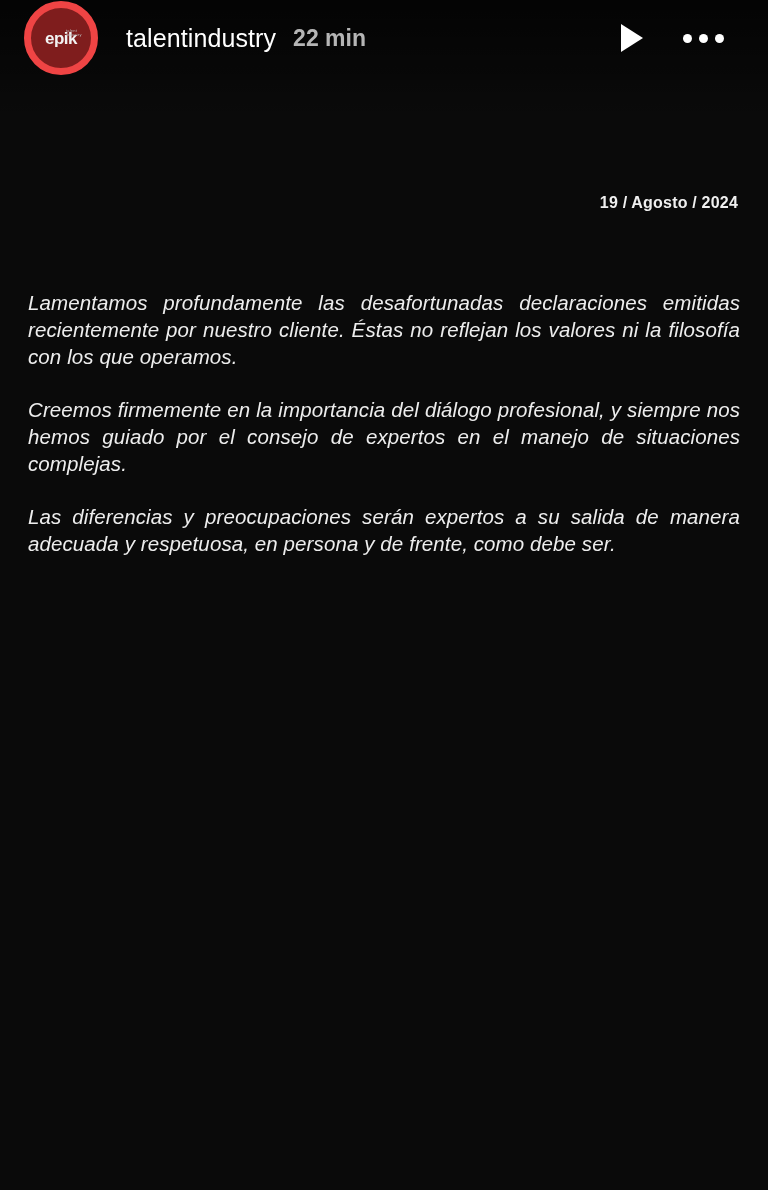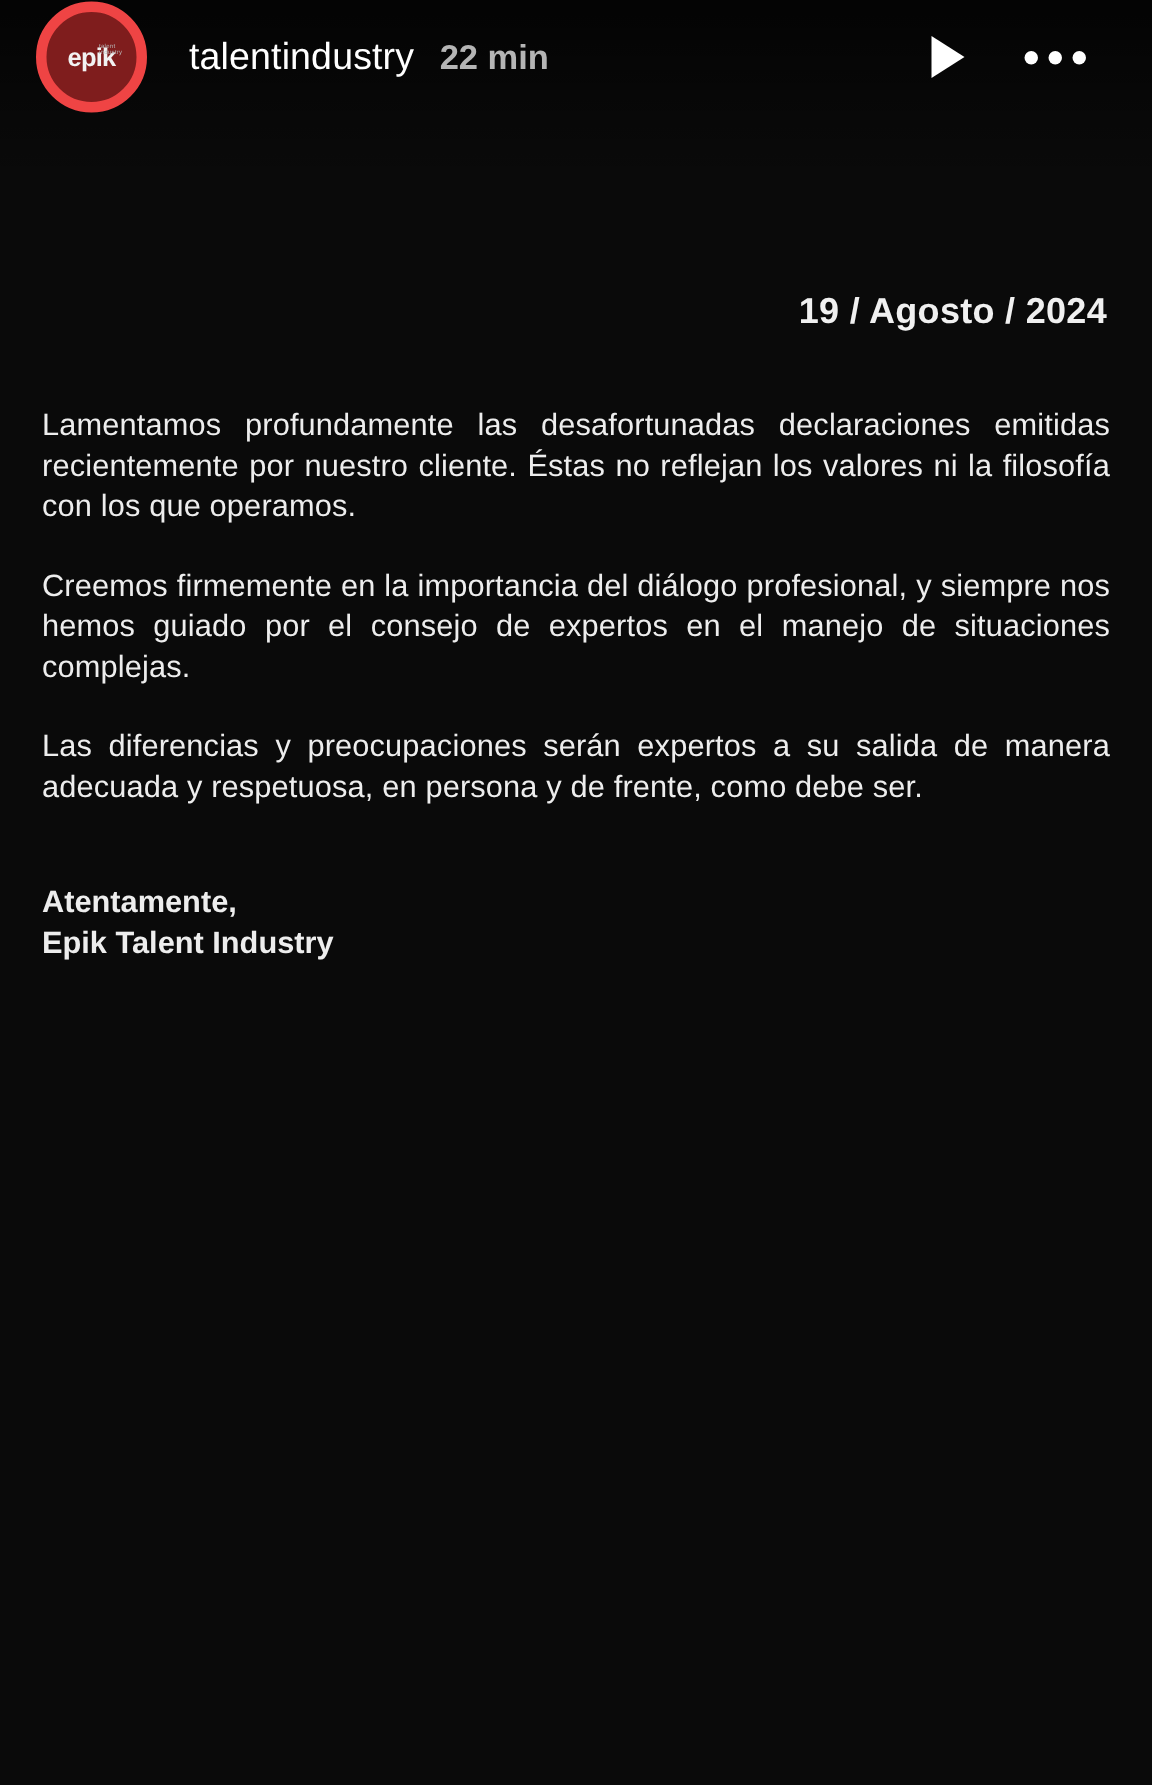--- a/index.html
+++ b/index.html
@@ -130,38 +130,39 @@
     top: 76px;
     left: 0;
     width: 768px;
     padding: 0 28px;
     box-sizing: border-box;
   }
 
   .date-line {
     margin-top: 118px;
     text-align: right;
-    font-size: 24px;
+    font-size: 16px;
     font-weight: 600;
     color: #f0f0f0;
     letter-spacing: 0.2px;
     padding-right: 2px;
   }
 
   .headline {
     margin-top: 48px;
     text-align: center;
     font-size: 34px;
     font-weight: 700;
     letter-spacing: 1.5px;
     color: #ffffff;
   }
 
   .body-text {
-    margin-top: 48px;
+    margin-top: 77px;
+    font-style: italic;
   }
   .paragraph {
     font-size: 20.5px;
     line-height: 1.32;
     font-weight: 500;
     color: #ededed;
     text-align: justify;
     margin: 0 0 26px 0;
     letter-spacing: 0.1px;
   }
@@ -207,20 +208,16 @@
 
     <div class="date-line">19 / Agosto / 2024</div>
 
 
     <div class="body-text">
       <p class="paragraph">Lamentamos profundamente las desafortunadas declaraciones emitidas recientemente por nuestro cliente. Éstas no reflejan los valores ni la filosofía con los que operamos.</p>
       <p class="paragraph">Creemos firmemente en la importancia del diálogo profesional, y siempre nos hemos guiado por el consejo de expertos en el manejo de situaciones complejas.</p>
       <p class="paragraph">Las diferencias y preocupaciones serán expertos a su salida de manera adecuada y respetuosa, en persona y de frente, como debe ser.</p>
     </div>
 
-    <div class="signature">
-      <div>Atentamente,</div>
-      <div>Epik Talent Industry</div>
-    </div>
 
   </div>
 
 </div>
 
 </body></html>

